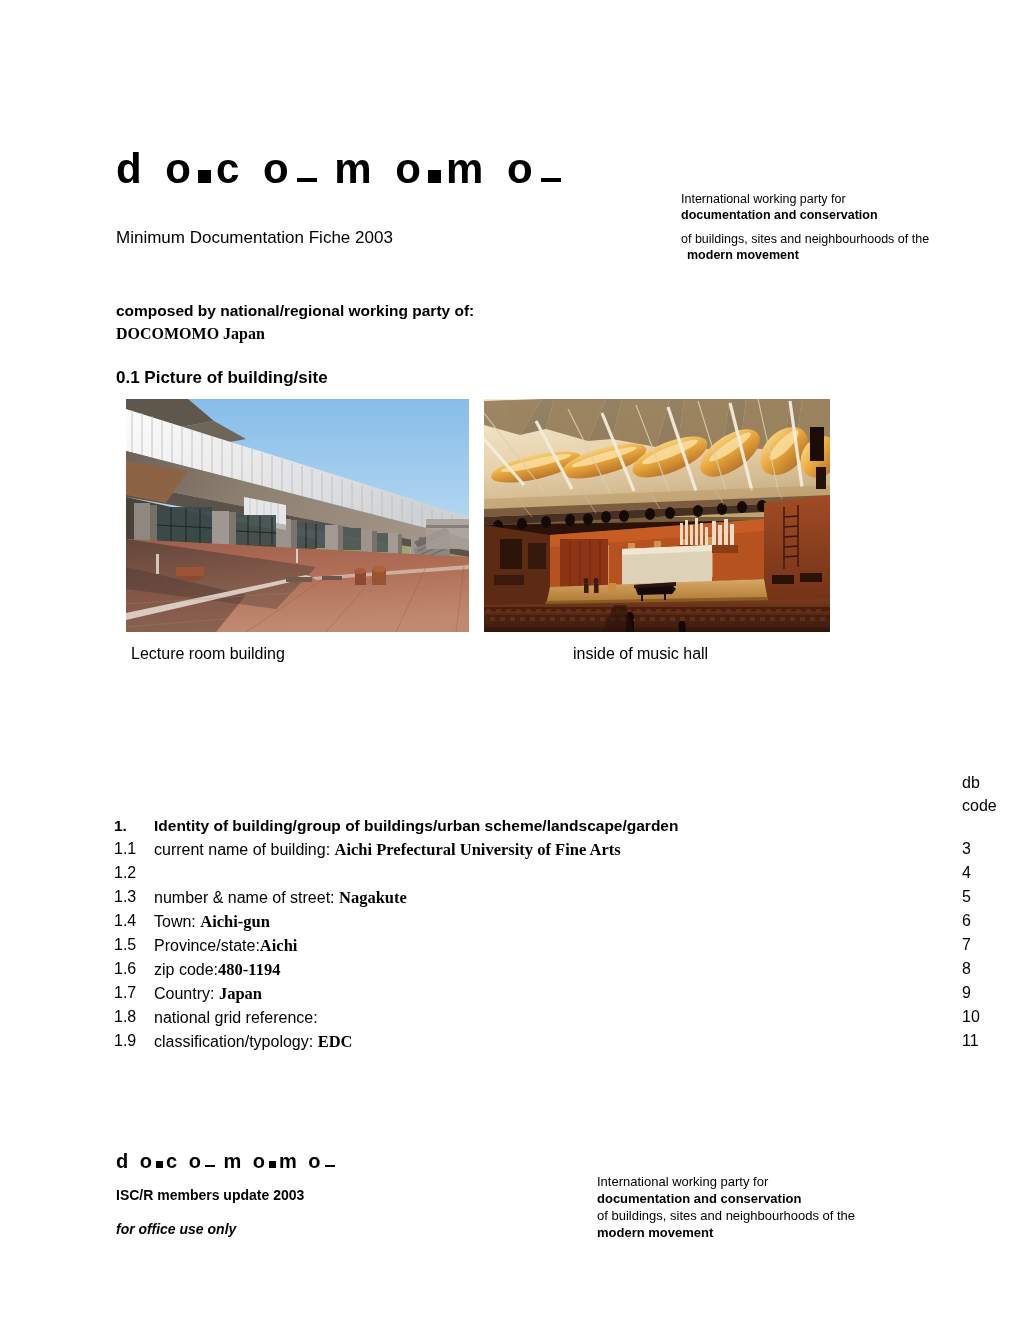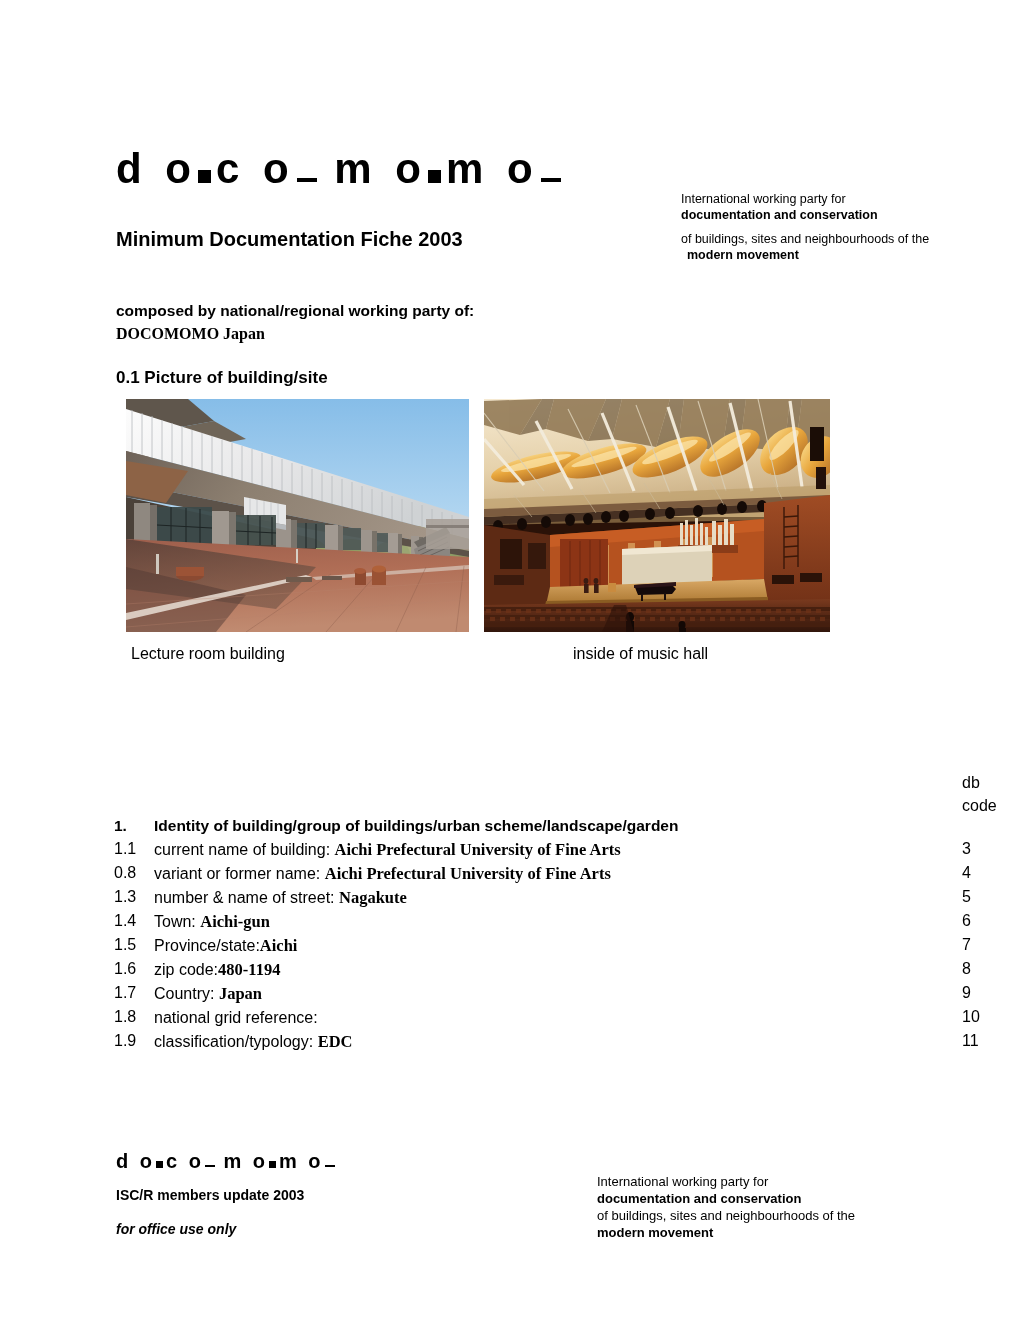--- a/index.html
+++ b/index.html
@@ -56,22 +56,22 @@
     vertical-align: baseline;
   }
   .wordmark-main .wm-ul { width: 20px; height: 4px; margin-left: 2px; margin-bottom: 1px; }
   .wordmark-foot .wm-ul { width: 10px; height: 2px; margin-left: 1px; margin-bottom: 1px; }
 
   
   .fiche-title {
     position: absolute;
     left: 116px;
     top: 228px;
-    font-size: 20px;
-    font-weight: bold;
+    font-size: 17px;
+    font-weight: normal;
     white-space: nowrap;
   }
   .hdr-block {
     position: absolute;
     left: 681px;
     top: 192px;
     width: 320px;
     font-size: 12.5px;
     line-height: 15.5px;
   }
@@ -704,22 +704,21 @@
       <span class="num">1.</span><span>Identity of building/group of buildings/urban scheme/landscape/garden</span>
     </div>
 
     <div class="row">
       <span class="num">1.1</span>
       <span class="lbl"><span>current name of building: </span><span class="val">Aichi Prefectural University of Fine Arts</span></span>
       <span class="code">3</span>
     </div>
 
     <div class="row">
-      <span class="num">0.8</span>
-      <span class="lbl"><span>variant or former name: </span><span class="val">Aichi Prefectural University of Fine Arts</span></span>
+      <span class="num">1.2</span>
       <span class="code">4</span>
     </div>
 
     <div class="row">
       <span class="num">1.3</span>
       <span class="lbl"><span>number &amp; name of street: </span><span class="val">Nagakute</span></span>
       <span class="code">5</span>
     </div>
 
     <div class="row">

